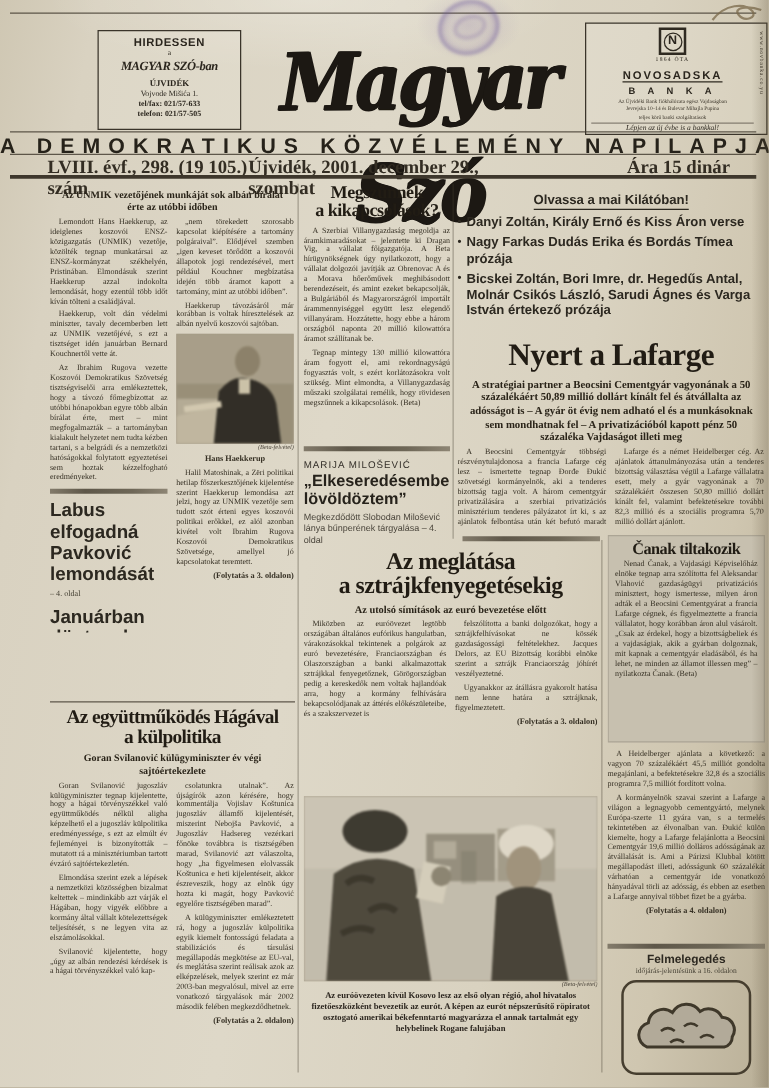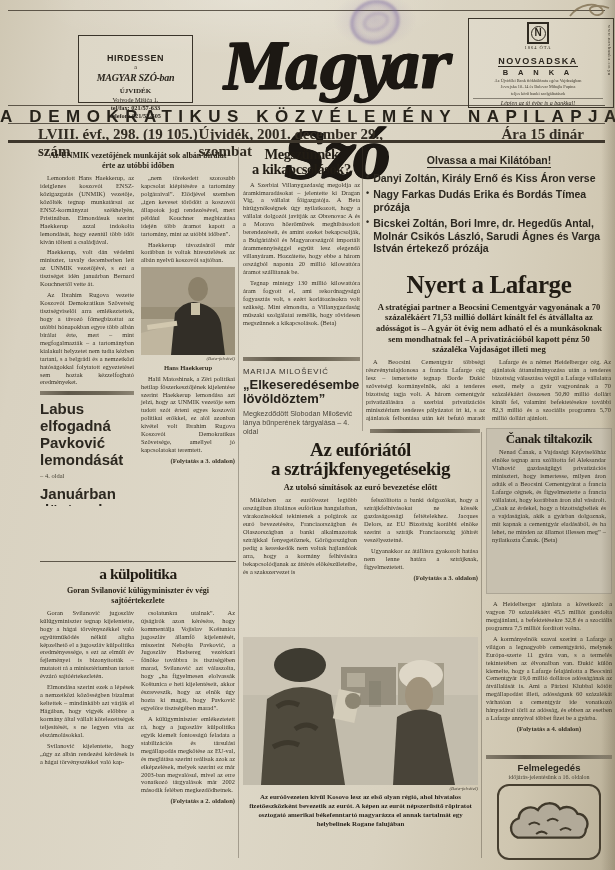--- a/index.html
+++ b/index.html
@@ -12,22 +12,22 @@
       linear-gradient(100deg,#cfc7b3 0%,#d9d2c1 10%,#ded8c8 42%,#d9d2c0 68%,#cfc6b0 86%,#b9af97 100%);
     font-family:"Liberation Serif", serif; color:#2b261e;
   }
   .abs { position:absolute; }
   .h-rule { position:absolute; height:1px; background:rgba(62,55,44,.8); }
   .thick-rule { position:absolute; height:2.5px; background:#3e372c; }
   .v-rule { position:absolute; width:1px; background:rgba(70,63,50,.38); }
   .bar { height:4px; background:linear-gradient(90deg,#837b6b,#5e5749 30%,#6e6757 70%,#8d8574); }
 
   
-  .ad-box { left:78px; top:24px; width:115px; height:68px; border:1.5px solid #3a342a;
-    text-align:center; padding-top:17px; line-height:1.25; background:rgba(255,255,250,.12);margin-top:11px; }
+  .ad-box { left:78px; top:24px; width:115px; height:80px; border:1.5px solid #3a342a;
+    text-align:center; padding-top:4px; line-height:1.25; background:rgba(255,255,250,.12); }
   .ad-box .b1 { font-family:"Liberation Sans",sans-serif; font-weight:bold; font-size:9px; letter-spacing:.5px; }
   .ad-box .b2 { font-size:6px; }
   .ad-box .b3 { font-style:italic; font-weight:bold; font-size:10px; letter-spacing:-.3px; }
   .ad-box .b4 { font-size:7px; font-weight:bold; margin-top:3px; }
   .ad-box .b5 { font-size:6.3px; }
   .ad-box .b6 { font-size:6.3px; font-weight:bold; }
 
   .masthead { left:192px; top:26px; width:286px; height:80px; text-align:center;
     font-family:"DejaVu Serif", serif; font-style:italic; font-weight:bold;
     font-size:57px; line-height:80px; letter-spacing:-3px; color:#1c1813;
@@ -182,20 +182,21 @@
         <p>Halil Matoshinak, a Zëri politikai hetilap főszerkesztőjének kijelentése szerint Haekkerup lemondása azt jelzi, hogy az UNMIK vezetője sem tudott szót érteni egyes koszovói politikai erőkkel, ez alól azonban kivétel volt Ibrahim Rugova Koszovói Demokratikus Szövetsége, amellyel jó kapcsolatokat teremtett.</p>
         <div class="contin">(Folytatás a 3. oldalon)</div>
       </div>
     </div>
   </div>
 
   <div class="h-rule" style="left:40px;width:196px;top:561px"></div>
 
   <div class="abs" style="left:40px;top:566px;width:196px;height:292px;overflow:hidden">
     <div class="headline" style="font-size:15.5px;letter-spacing:-.5px">
+      <div>Az együttműködés Hágával</div>
       <div>a külpolitika</div>
     </div>
     <div class="deck">Goran Svilanović külügyminiszter év végi sajtóértekezlete</div>
     <div class="cols" style="height:214px">
       <div class="bcol" style="width:94px">
         <p>Goran Svilanović jugoszláv külügyminiszter tegnap kijelentette, hogy a hágai törvényszékkel való együttműködés nélkül aligha képzelhető el a jugoszláv külpolitika eredményessége, s ezt az elmúlt év fejleményei is bizonyították – mutatott rá a minisztériumban tartott évzáró sajtóértekezletén.</p>
         <p>Elmondása szerint ezek a lépések a nemzetközi közösségben bizalmat keltettek – mindinkább azt várják el Hágában, hogy vigyék előbbre a kormány által vállalt kötelezettségek teljesítését, s ne legyen vita az elszámolásokkal.</p>
         <p>Svilanović kijelentette, hogy „úgy az albán rendezési kérdések is a hágai törvényszékkel való kap-</p>
       </div>
       <div class="bcol" style="width:94px">
@@ -219,21 +220,21 @@
 
   <div class="abs bar" style="left:243px;top:357px;width:117px"></div>
   <div class="abs" style="left:243px;top:367px;width:117px;height:70px;overflow:hidden">
     <div class="kicker">MARIJA MILOŠEVIĆ</div>
     <div class="box-head">„Elkeseredésemben lövöldöztem”</div>
     <div class="box-deck">Megkezdődött Slobodan Milošević lánya bűnperének tárgyalása – 4. oldal</div>
   </div>
 
   <div class="abs" style="left:243px;top:440px;width:235px;height:418px;overflow:hidden">
     <div class="headline" style="font-size:19px">
-      <div>Az eufóriától</div>
+      <div>Az meglátása</div>
       <div>a sztrájkfenyegetésekig</div>
     </div>
     <div class="deck" style="font-size:8.3px">Az utolsó símítások az euró bevezetése előtt</div>
     <div class="cols" style="height:138px">
       <div class="bcol" style="width:114px">
         <p>Miközben az euróövezet legtöbb országában általános eufórikus hangulatban, várakozásokkal tekintenek a polgárok az euró bevezetésére, Franciaországban és Olaszországban a banki alkalmazottak sztrájkkal fenyegetőznek, Görögországban pedig a kereskedők nem voltak hajlandóak arra, hogy a kormány felhívására bekapcsolódjanak az áttérés előkészületeibe, és a szakszervezet is</p>
       </div>
       <div class="bcol" style="width:114px">
         <p>felszólította a banki dolgozókat, hogy a sztrájkfelhívásokat ne kössék gazdaságossági feltételekhez. Jacques Delors, az EU Bizottság korábbi elnöke szerint a sztrájk Franciaország jóhírét veszélyeztetné.</p>
         <p>Ugyanakkor az átállásra gyakorolt hatása nem lenne határa a sztrájknak, figyelmeztetett.</p>
@@ -275,21 +276,21 @@
         </div>
       <div class="kil-item">
           <span class="dot">•</span>
           <span>Bicskei Zoltán, Bori Imre, dr. Hegedűs Antal, Molnár Csikós László, Sarudi Ágnes és Varga István értekező prózája</span>
         </div>
     </div>
   </div>
 
   <div class="abs" style="left:366px;top:272px;width:246px;height:156px;overflow:hidden">
     <div class="headline" style="font-size:25px">Nyert a Lafarge</div>
-    <div class="deck" style="font-size:8.6px">A stratégiai partner a Beocsini Cementgyár vagyonának a 70 százalékáért 71,53 millió dollárt kínált fel és átvállalta az adósságot is – A gyár öt évig nem adható el és a munkásoknak sem mondhatnak fel – A privatizációból kapott pénz 50 százaléka Vajdaságot illeti meg</div>
+    <div class="deck" style="font-size:8.6px">A stratégiai partner a Beocsini Cementgyár vagyonának a 50 százalékáért 50,89 millió dollárt kínált fel és átvállalta az adósságot is – A gyár öt évig nem adható el és a munkásoknak sem mondhatnak fel – A privatizációból kapott pénz 50 százaléka Vajdaságot illeti meg</div>
     <div class="cols" style="height:64px">
       <div class="bcol" style="width:119px">
         <p>A Beocsini Cementgyár többségi részvénytulajdonosa a francia Lafarge cég lesz – ismertette tegnap Đorđe Đukić szövetségi kormányelnök, aki a tenderes bizottság tagja volt. A három cementgyár privatizálására a szerbiai privatizációs minisztérium tenderes pályázatot írt ki, s az ajánlatok felbontása után két befutó maradt játékban, a francia</p>
       </div>
       <div class="bcol" style="width:119px">
         <p>Lafarge és a német Heidelberger cég. Az ajánlatok áttanulmányozása után a tenderes bizottság választása végül a Lafarge vállalatra esett, mely a gyár vagyonának a 70 százalékáért összesen 50,80 millió dollárt kínált fel, valamint befektetésekre további 82,3 millió és a szociális programra 5,70 millió dollárt ajánlott.</p>
       </div>
     </div>
   </div>
   <div class="abs bar" style="left:370px;top:429px;width:110px"></div>

